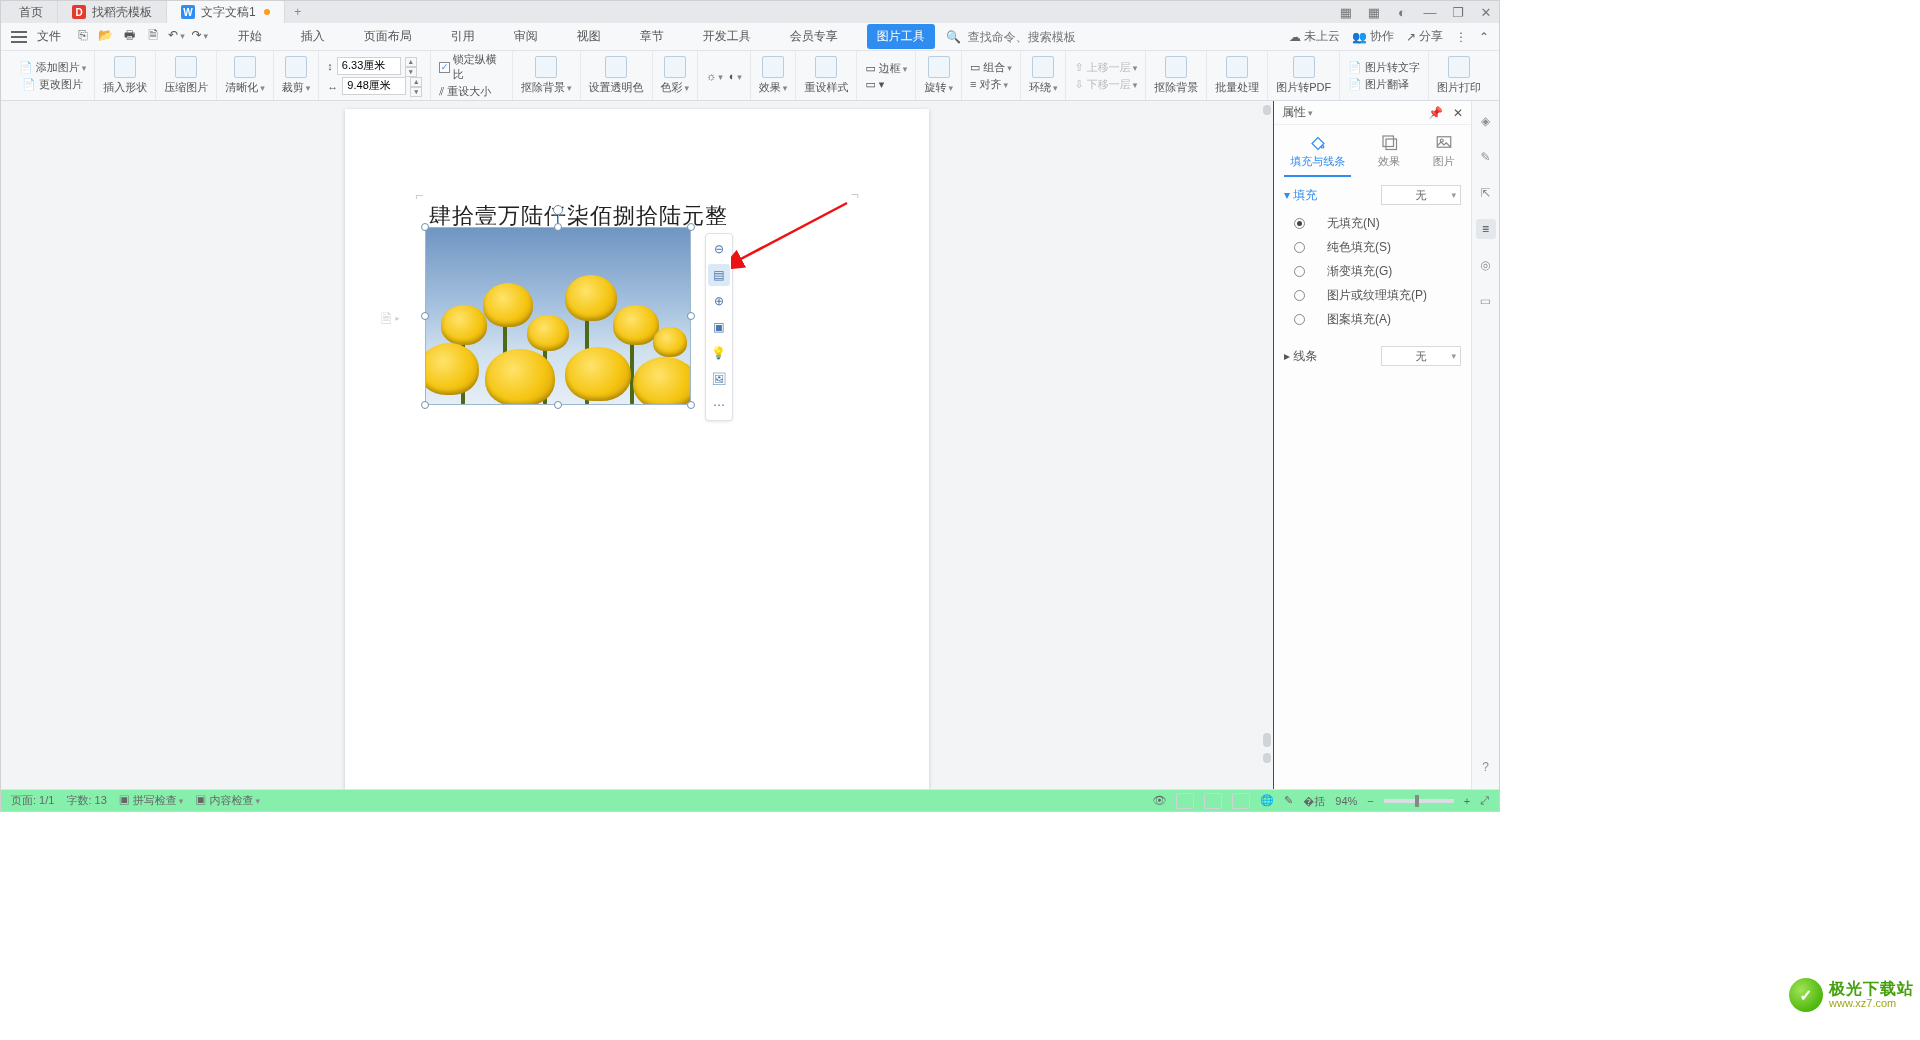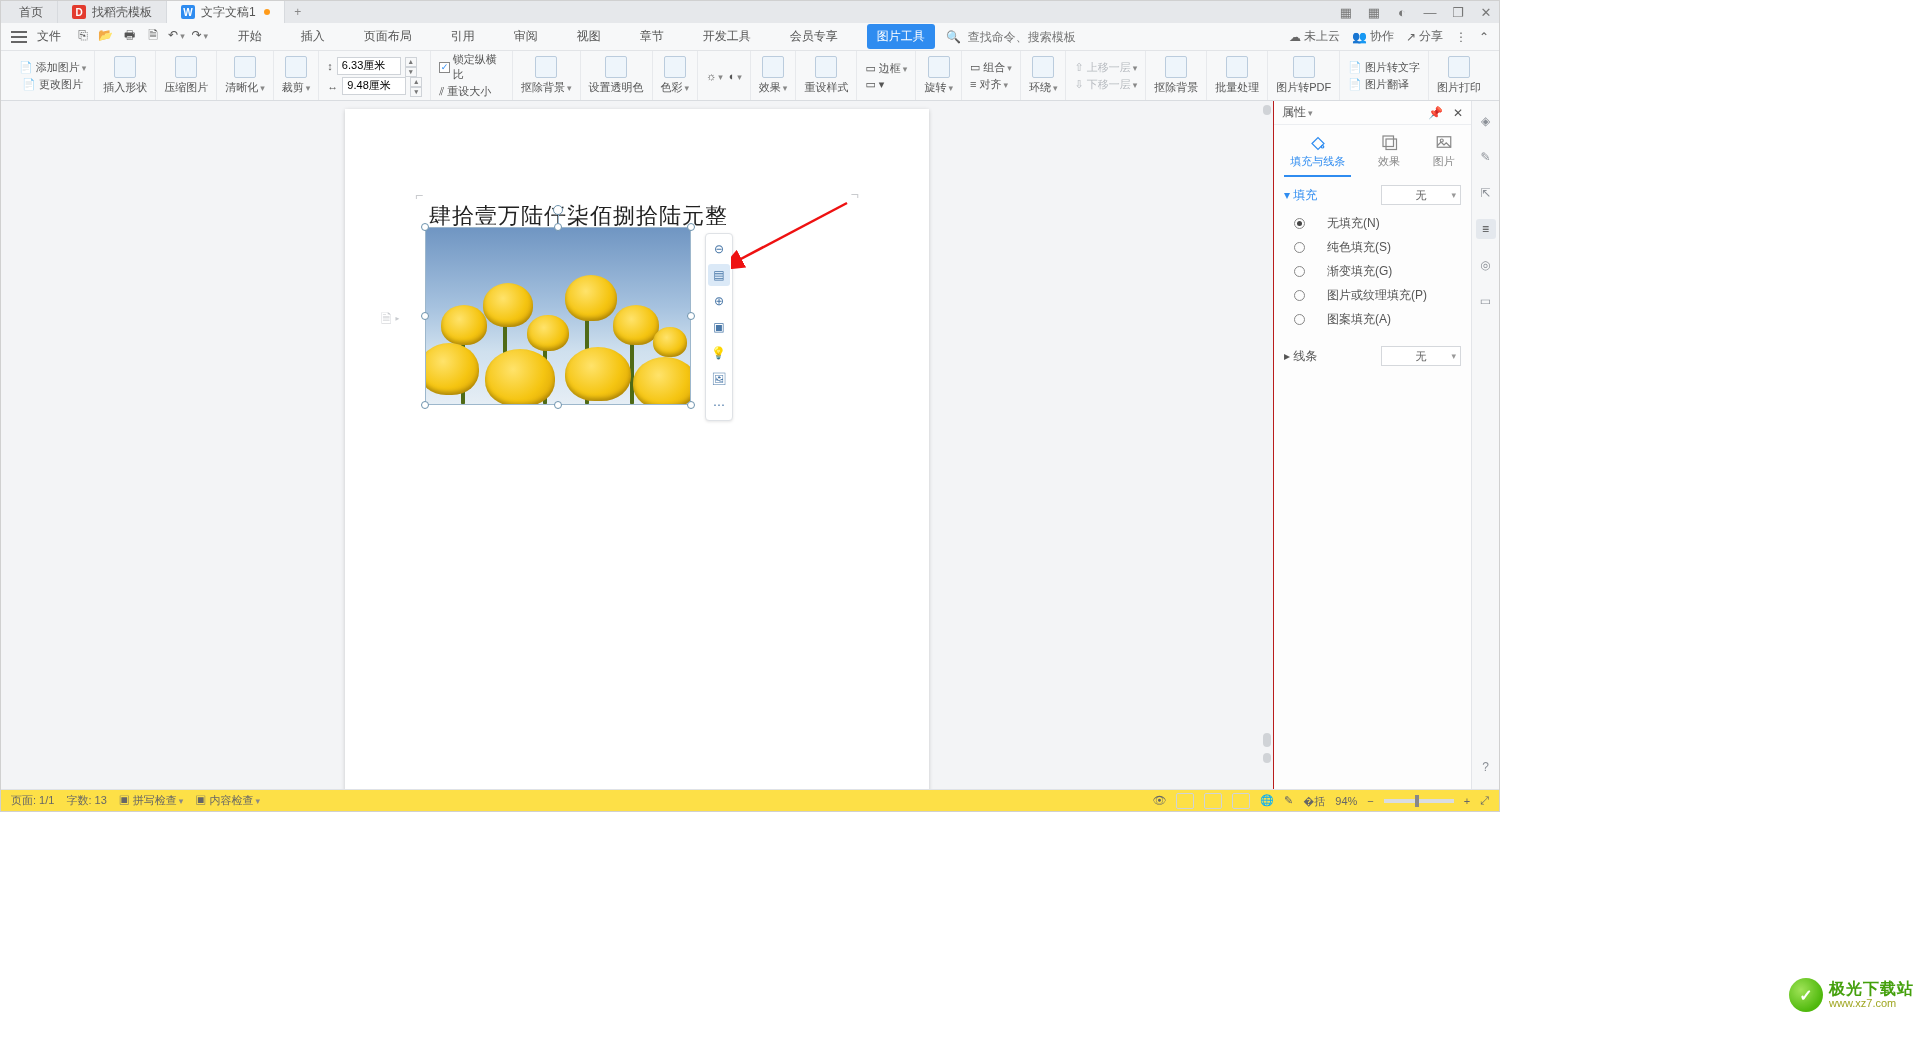--- a/index.html
+++ b/index.html
@@ -75,21 +75,21 @@
   .propsel:after{content:"▾";position:absolute;right:4px;font-size:9px;color:#999}
   .radio{display:flex;align-items:center;gap:22px;padding:2px 0}
   .radio b{width:11px;height:11px;border:1px solid #888;border-radius:50%;display:inline-flex;align-items:center;justify-content:center}
   .radio.sel b:after{content:"";width:5px;height:5px;background:#444;border-radius:50%}
   .collapse{color:#2f8cf0;cursor:pointer}
   
   .sidestrip{width:28px;background:#f6f7f8;border-left:1px solid #e3e5e9;display:flex;flex-direction:column;align-items:center;padding-top:10px;gap:16px;color:#8a8f96}
   .sidestrip span{cursor:pointer;width:20px;height:20px;display:flex;align-items:center;justify-content:center}
   .sidestrip span.active{background:#e4e8ed;border-radius:3px;color:#444}
   
-  .statusbar{height:22px;border-top:1px solid #dfe2e6;background:#fde047;display:flex;align-items:center;font-size:11px;color:#666;padding:0 10px;gap:12px}
+  .statusbar{height:22px;border-top:1px solid #dfe2e6;background:#86efac;display:flex;align-items:center;font-size:11px;color:#666;padding:0 10px;gap:12px}
   .statusbar .right{margin-left:auto;display:flex;align-items:center;gap:10px}
   .statusbar .vbtn{width:18px;height:16px;border:1px solid #cfd3d8;border-radius:2px;display:inline-block;cursor:pointer}
   
   .watermark{position:absolute;right:6px;bottom:28px;display:flex;align-items:center;gap:6px;pointer-events:none;opacity:.95}
   .watermark .logo{width:34px;height:34px;border-radius:50%;background:radial-gradient(circle at 35% 35%,#9be24f,#46b500 70%);display:flex;align-items:center;justify-content:center;color:#fff;font-weight:bold;font-size:16px}
   .watermark .txt{display:flex;flex-direction:column;line-height:1.05}
   .watermark .t1{color:#3a9b00;font-size:16px;font-weight:bold;letter-spacing:1px}
   .watermark .t2{color:#9aa116;font-size:11px}
   
   .vscroll{position:absolute;right:0;top:2px;bottom:24px;width:12px}

